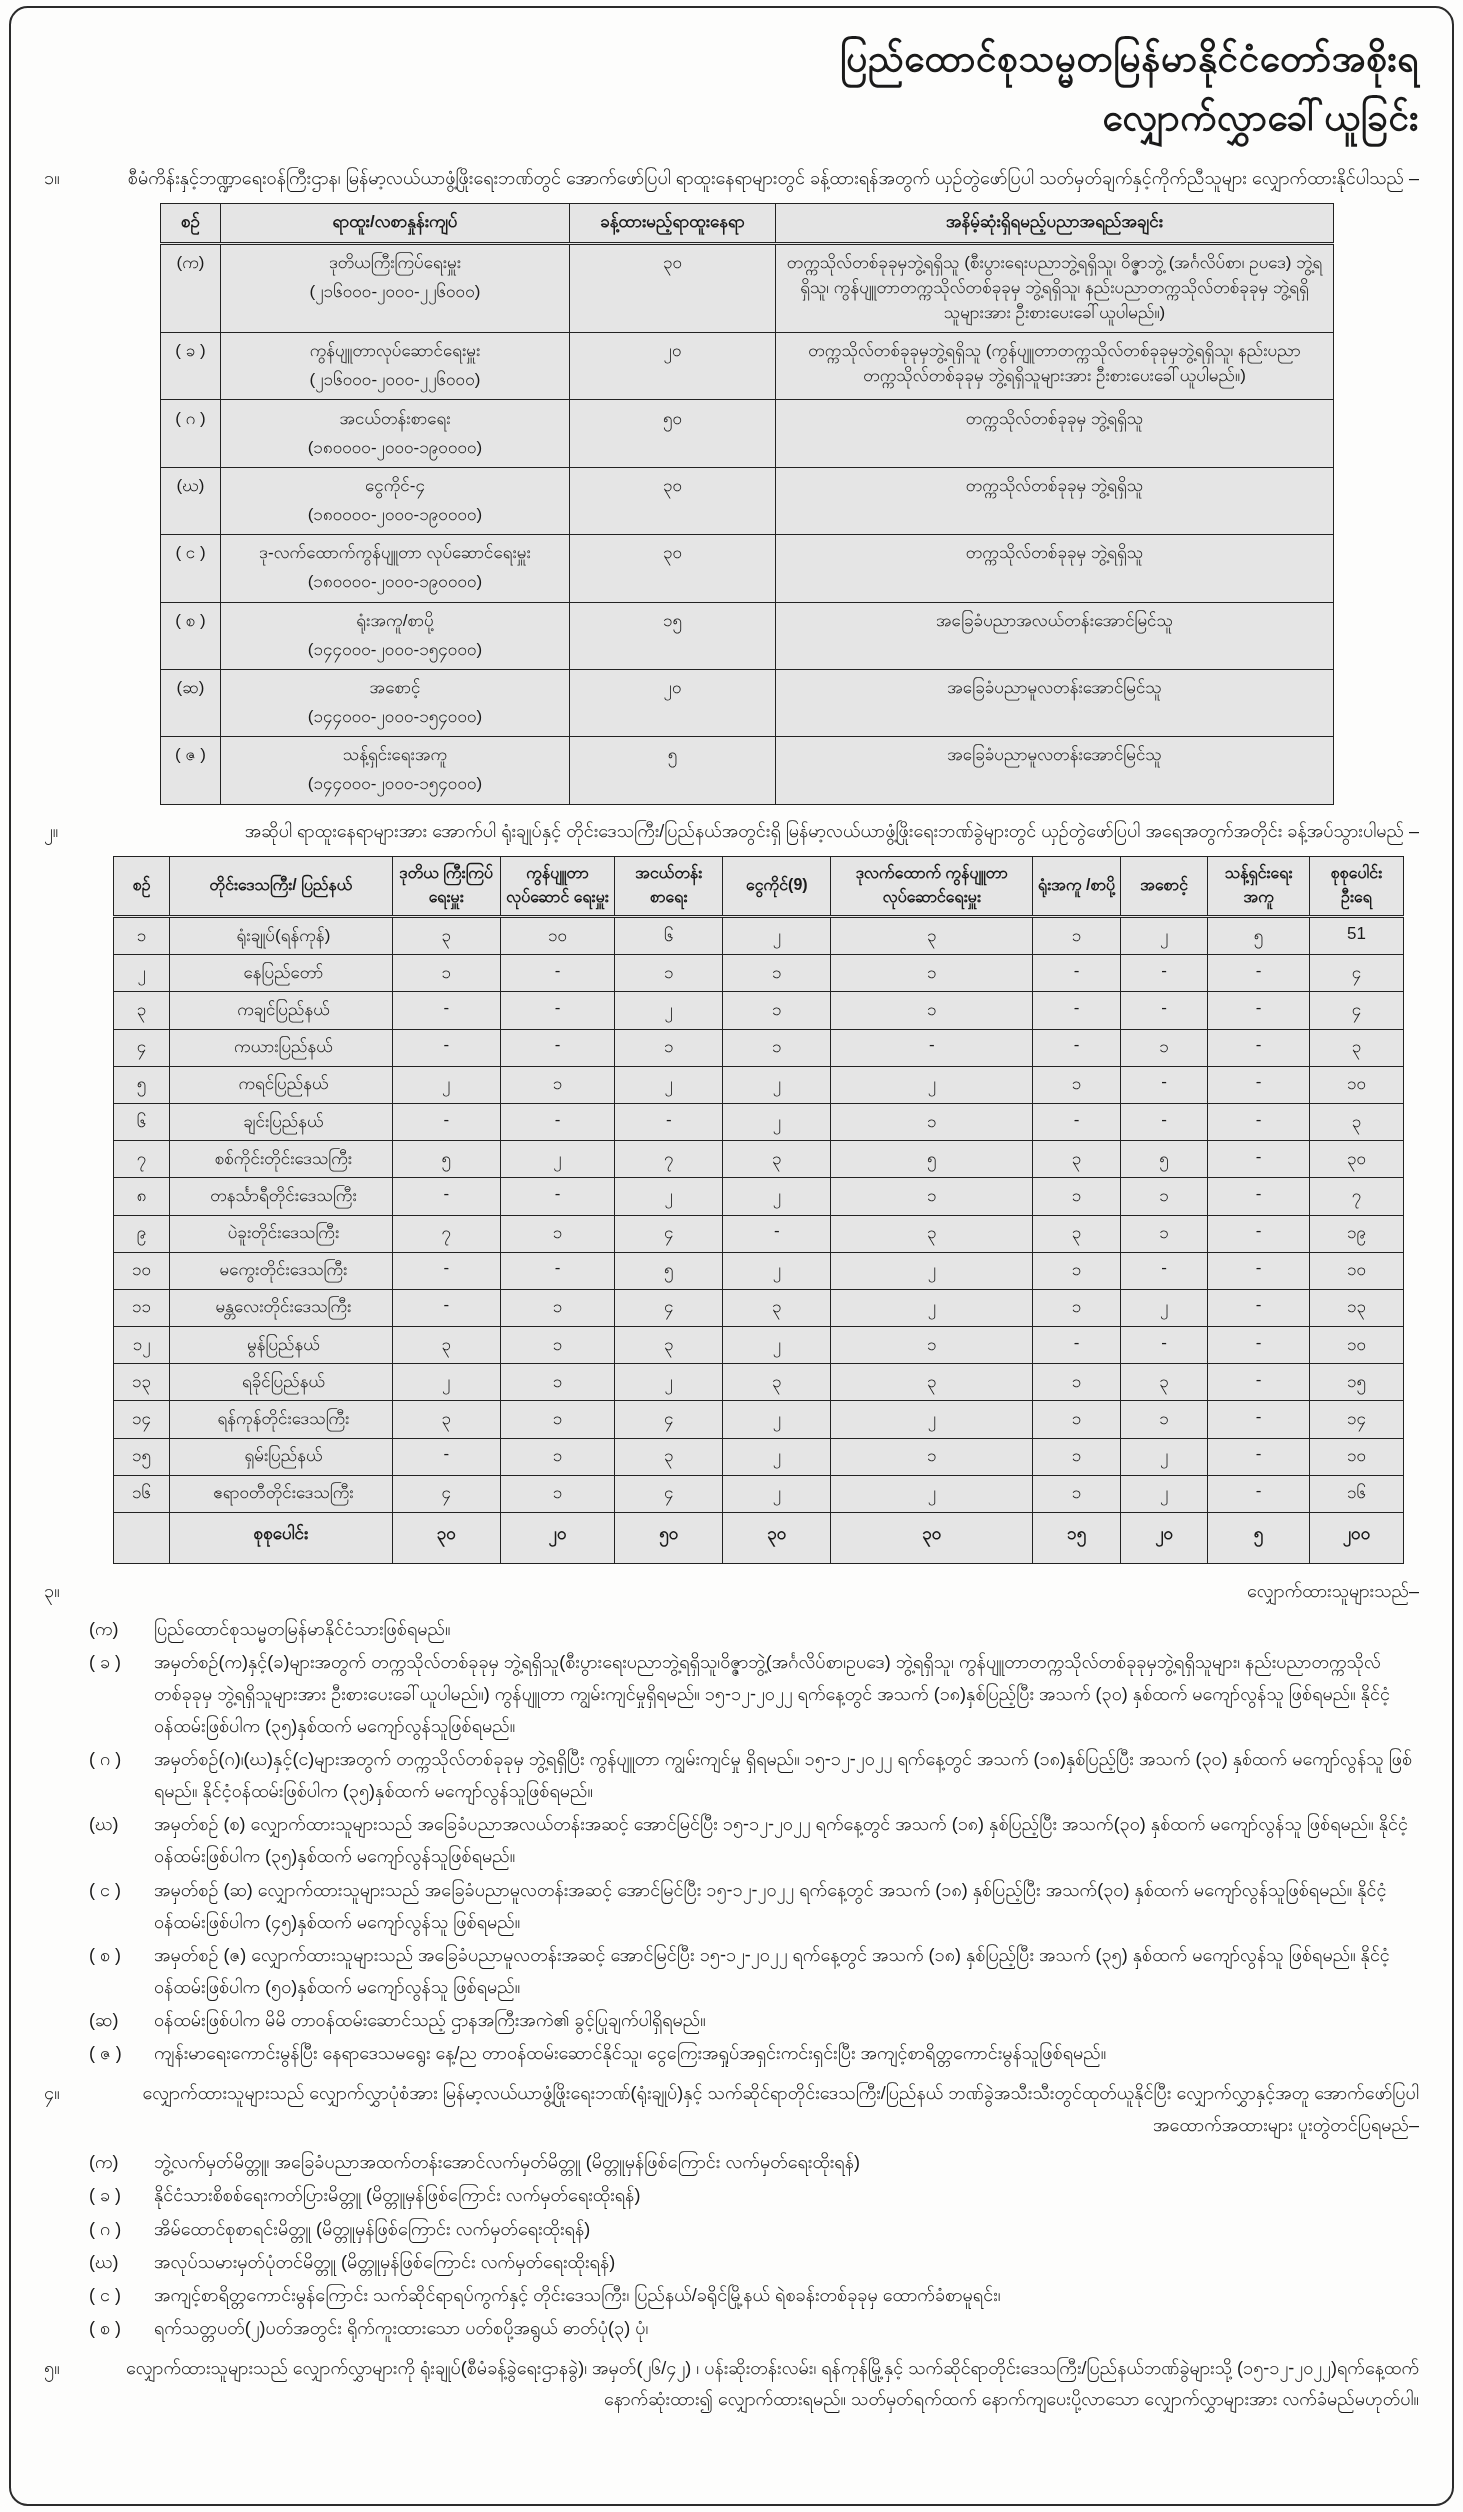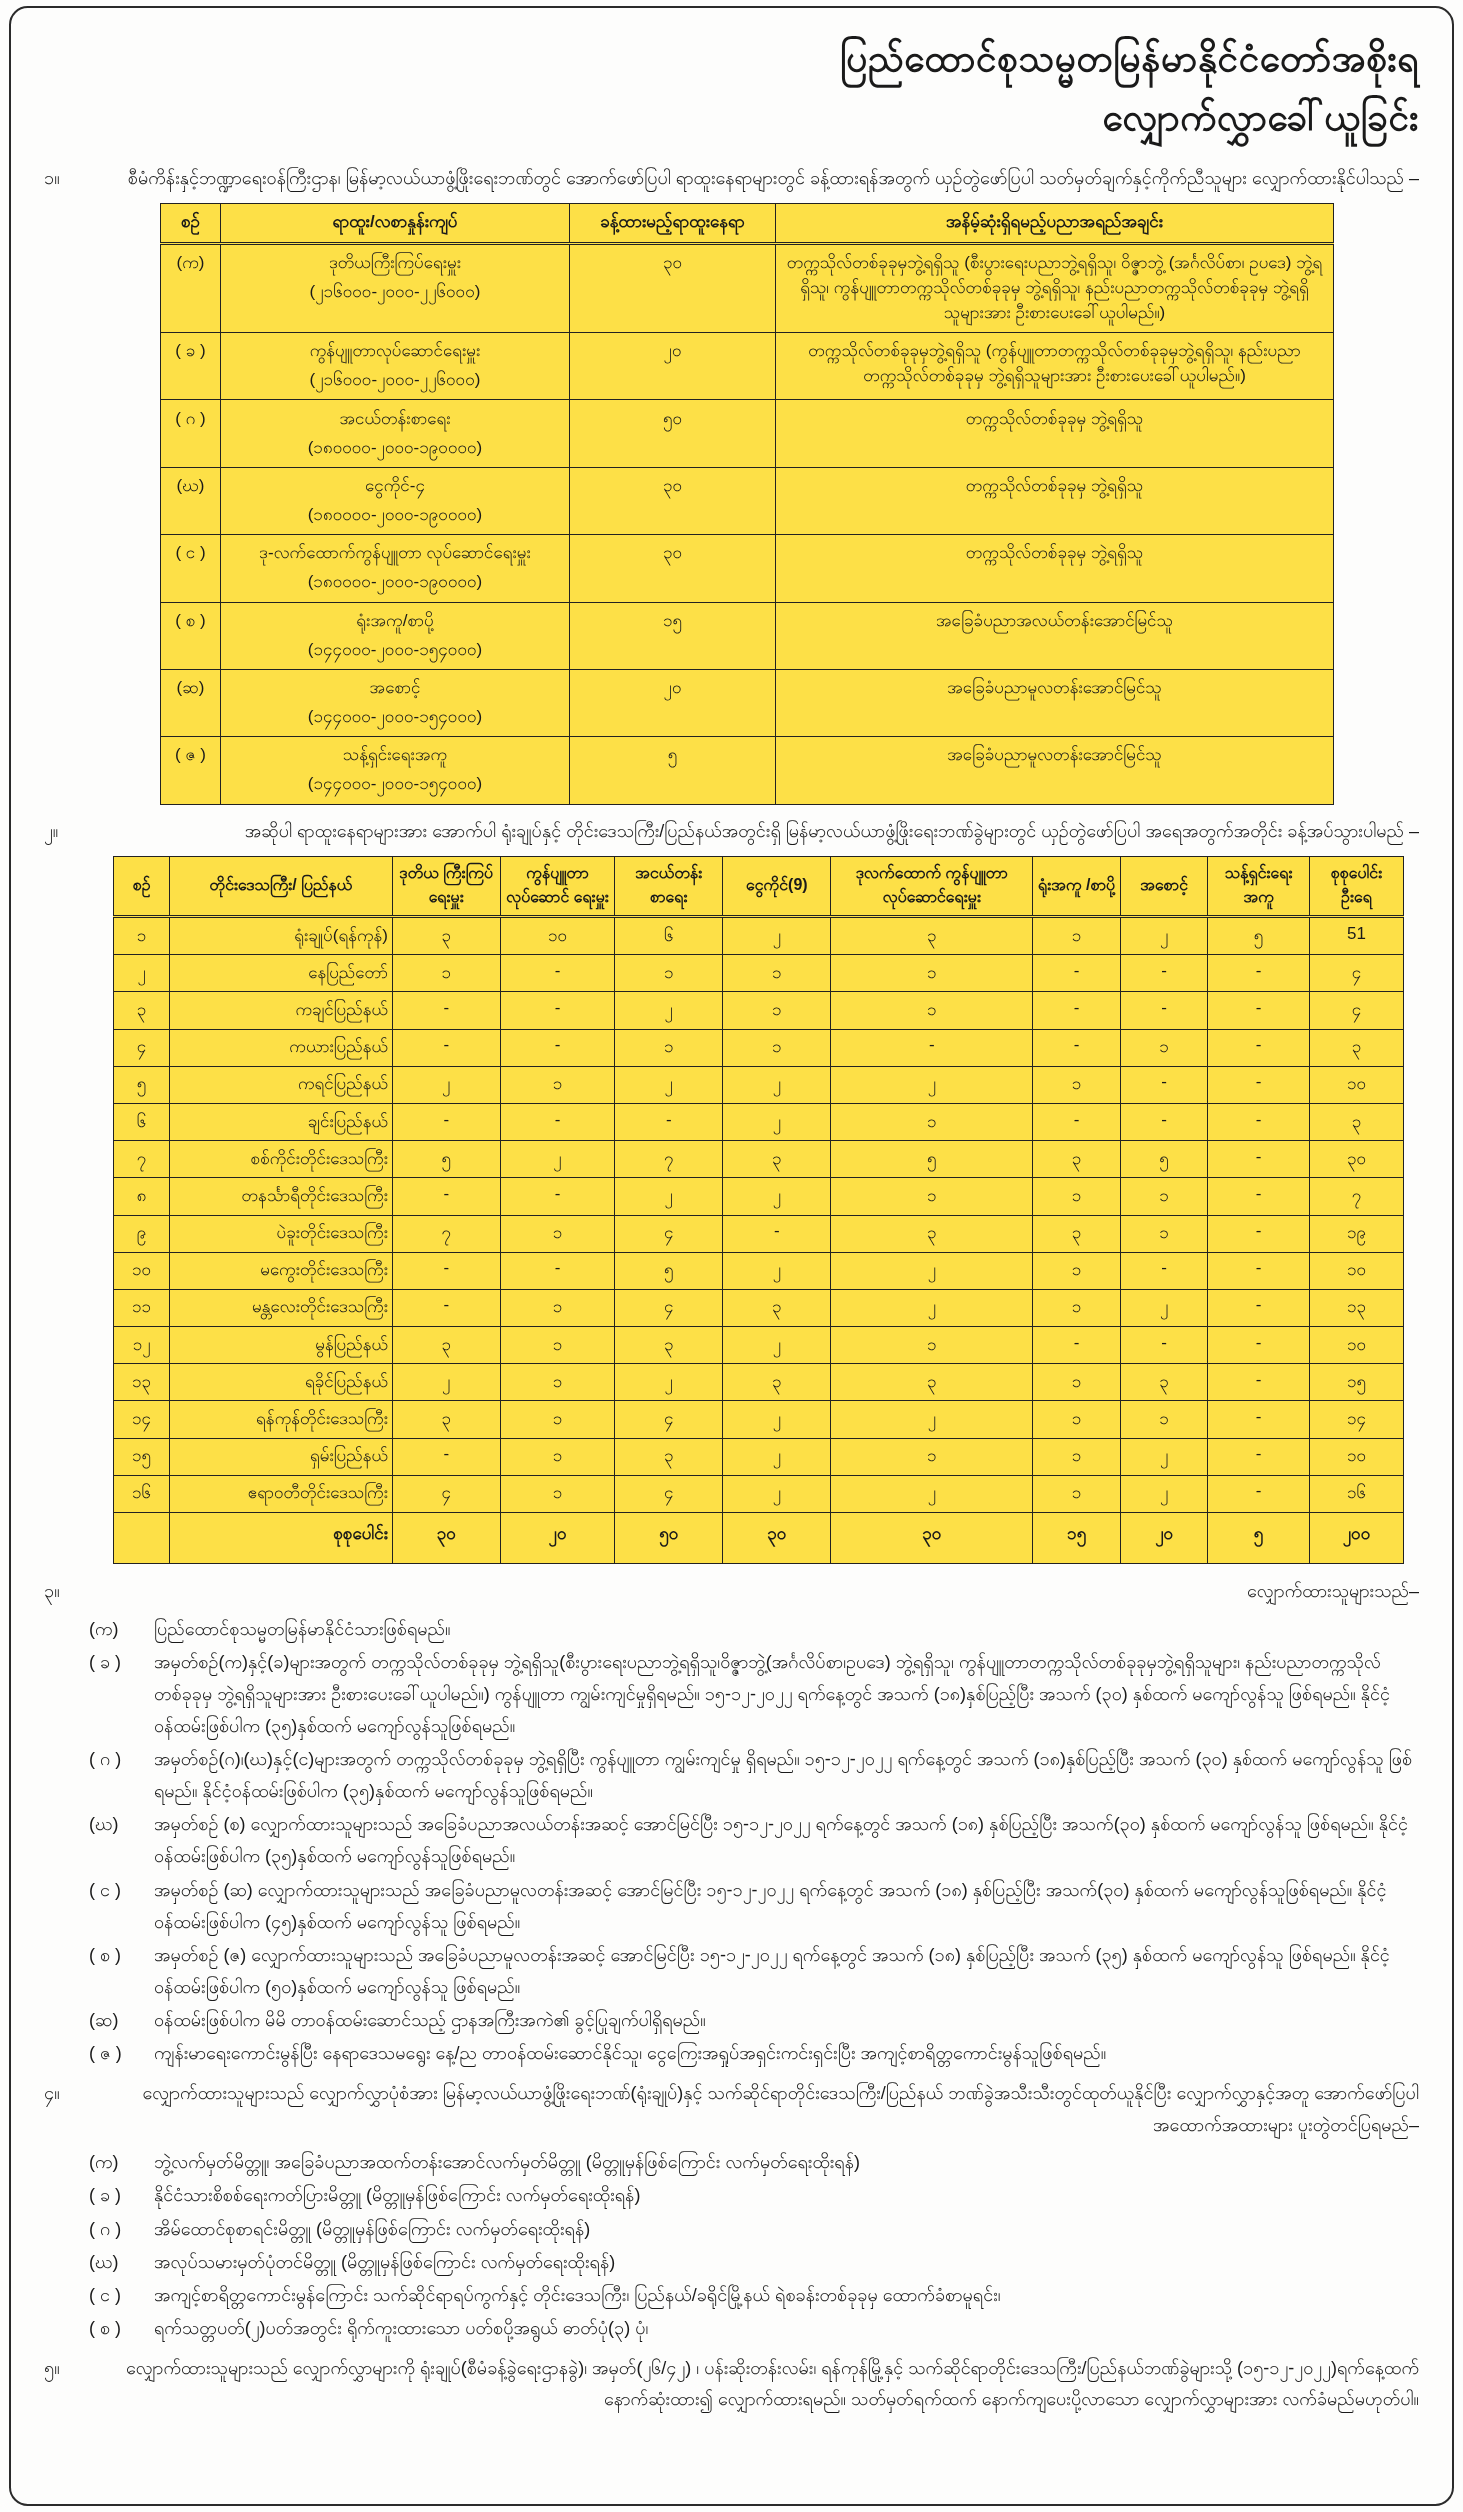--- a/index.html
+++ b/index.html
@@ -18,33 +18,33 @@
     border:2.5px solid #2b2b2b; border-radius:18.7px; pointer-events:none;
   }
   .title-block{ text-align:right; margin:6.2px 0 16px 0; }
   .title-line{ font-weight:bold; font-size:37px; line-height:1.6; letter-spacing:0.6px; }
   .para{ display:flex; align-items:flex-start; margin:8.7px 0 5px 0; font-size:18px; line-height:1.75; }
   .pnum{ flex:0 0 45px; font-weight:normal; }
   .ptext{ flex:1; text-align:right; }
   .subitem{ display:flex; margin:1.2px 0 1.2px 45px; font-size:18px; line-height:1.78; }
   .slabel{ flex:0 0 65px; }
   .stext{ flex:1; }
-  table{ border-collapse:collapse; background:#fde047;padding-left:48px; }
+  table{ border-collapse:collapse; background:#e5e5e5;padding-left:48px; }
   th,td{ border:1.2px solid #222; font-size:17px; padding:6.2px 8.7px; vertical-align:top; }
   thead th{ border-bottom:3.1px double #222; font-weight:bold; text-align:center; vertical-align:middle; }
   table{ border:1.9px solid #222; }
   td.c{ text-align:center; }
   td.l{ text-align:center; }
   .t1{ margin:8.7px 0 11.2px 116px; width:1173px; table-layout:fixed; }
   .t1 .salary{ margin-top:4px; }
   .t2wrap{ margin:8.7px 0 12.5px 69px; }
   .t2{ width:1291px; table-layout:fixed; }
   .t2 th{ font-size:16px; padding:5px 3.7px; }
   .t2 td{ padding:5.6px 3.7px; font-size:17px; }
-  .t2 td.region{ text-align:right; padding-left:8.7px; }
+  .t2 td.region{ text-align:center; padding-left:8.7px; }
   .t2 tr.total td{ font-weight:bold; padding:8.7px 3.7px 16px 3.7px; }
 </style>
 </head>
 <body>
 
 <div class="page">
   <div class="frame"></div>
 
   <div class="title-block">
     <div class="title-line">ပြည်ထောင်စုသမ္မတမြန်မာနိုင်ငံတော်အစိုးရ</div>

